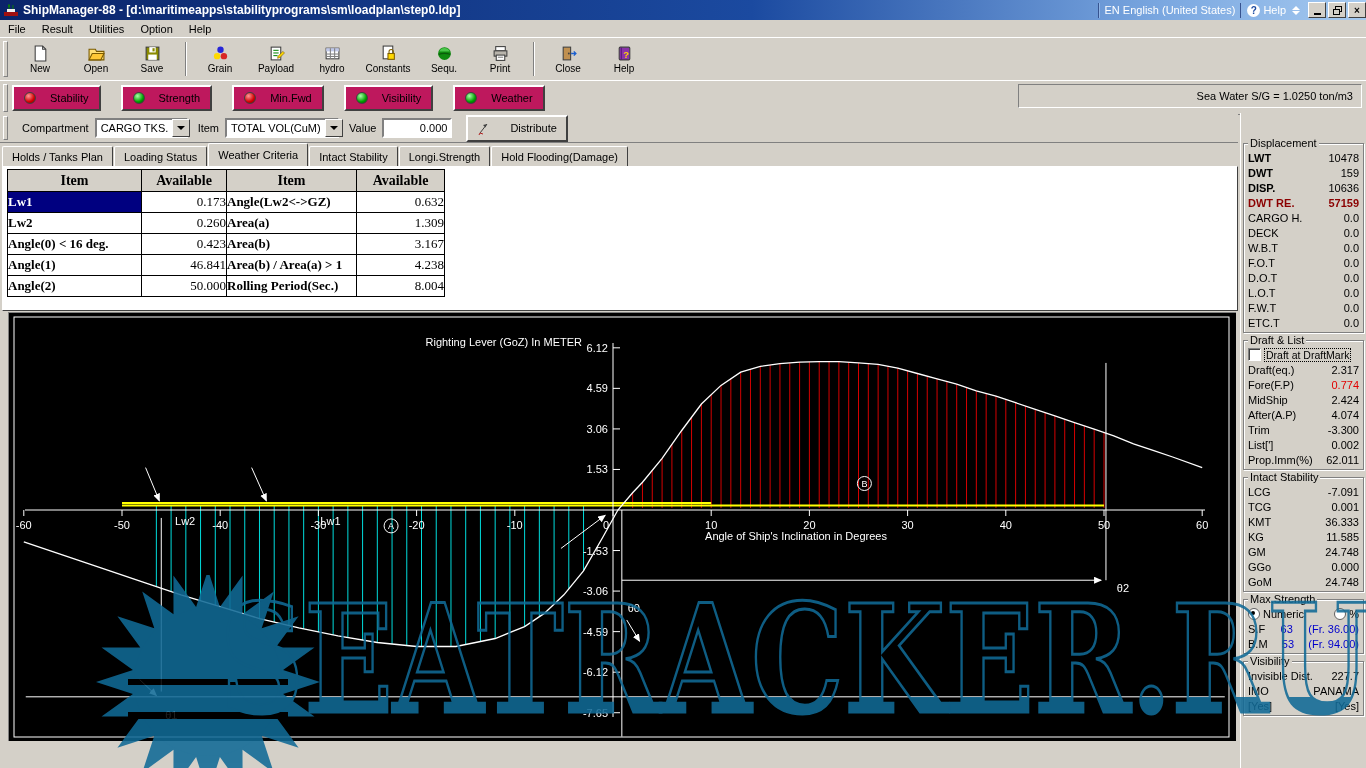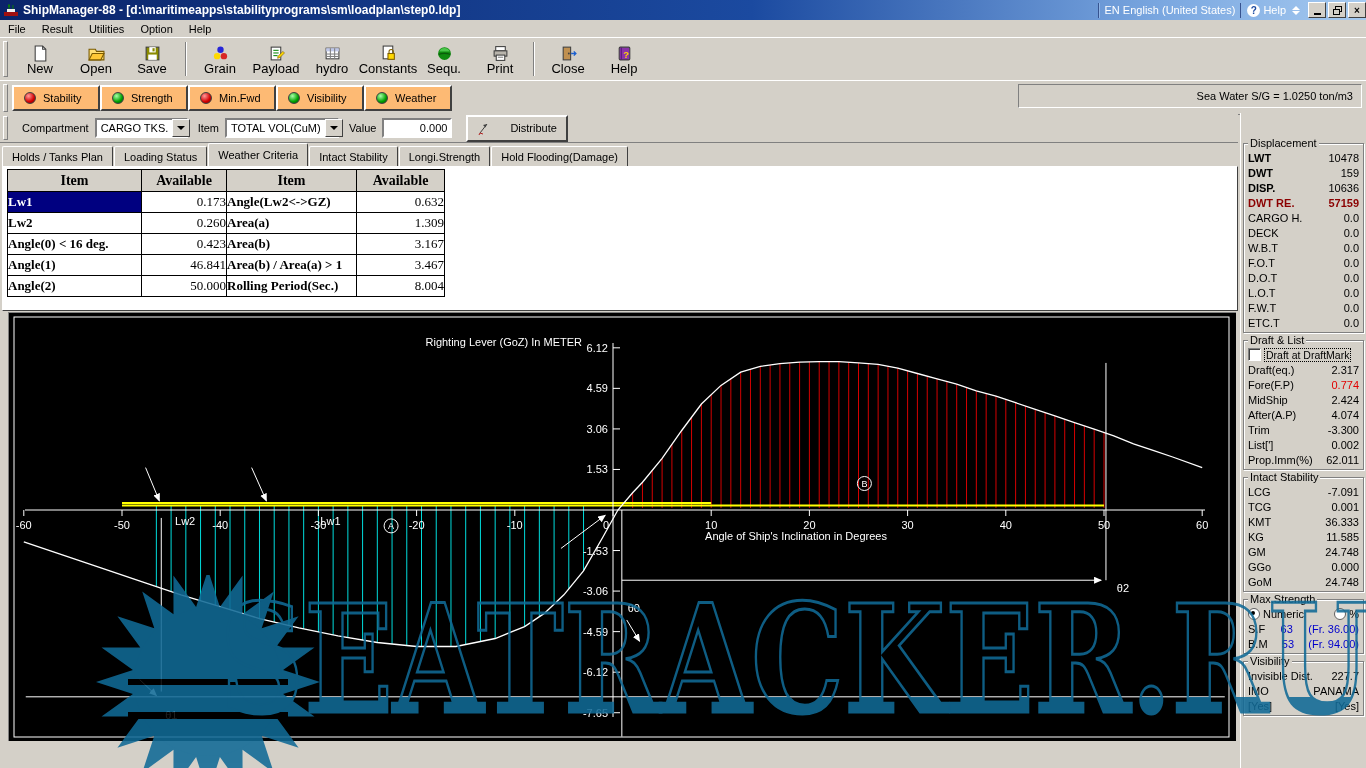--- a/index.html
+++ b/index.html
@@ -27,27 +27,27 @@
     display:flex;align-items:center;border-bottom:1px solid #aaa69c}
   .menuitem{padding:1px 8px;cursor:default}
   
   .toolbar{position:absolute;top:37px;left:0;width:1366px;height:42px;background:#d4d0c8;
     border-top:1px solid #fff;border-bottom:1px solid #808080;display:flex;align-items:center}
   .grip{width:3px;height:34px;border-left:1px solid #fff;border-top:1px solid #fff;
     border-right:1px solid #808080;border-bottom:1px solid #808080;margin:0 4px 0 3px}
   .tbtn{width:54px;height:38px;display:flex;flex-direction:column;align-items:center;justify-content:center;
     background:transparent;border:1px solid transparent;gap:1px}
   .tbtn svg{width:17px;height:17px}
-  .tbtn span{font-size:13px;line-height:11px}
+  .tbtn span{font-size:10px;line-height:11px}
   .tbsep{width:0;height:34px;border-left:1px solid #808080;border-right:1px solid #fff;margin:0 5px}
   
   .statusrow{position:absolute;top:80px;left:0;width:1366px;height:33px;background:#d4d0c8;
     border-top:1px solid #fff;border-bottom:1px solid #808080;display:flex;align-items:center}
-  .stbtn{height:26px;min-width:88px;background:#fdba74;border:2px solid;border-color:#fff #404040 #404040 #fff;
-    display:flex;align-items:center;gap:7px;padding:0 10px;margin-right:0;box-sizing:border-box}
+  .stbtn{height:26px;min-width:88px;background:#be185d;border:2px solid;border-color:#fff #404040 #404040 #fff;
+    display:flex;align-items:center;gap:14px;padding:0 10px;margin-right:20px;box-sizing:border-box}
   .led{width:10px;height:10px;border-radius:50%;border:1px solid #404040;flex:0 0 auto}
   .led.red{background:radial-gradient(circle at 35% 30%,#ff9a9a,#d40000 60%,#7a0000)}
   .led.green{background:radial-gradient(circle at 35% 30%,#a8ffa8,#00a000 60%,#005000)}
   .seawater{position:absolute;right:4px;top:3px;width:344px;height:24px;background:#d4d0c8;
     border:1px solid;border-color:#808080 #fff #fff #808080;display:flex;align-items:center;
     justify-content:flex-end;padding-right:8px;box-sizing:border-box}
   
   .paramrow{position:absolute;top:114px;left:0;width:1238px;height:28px;background:#d4d0c8;
     border-bottom:1px solid #808080;display:flex;align-items:center}
   .plabel{margin:0 6px 0 10px}
@@ -336,21 +336,21 @@
     <tr>
       <td class="c-item">Angle(0) &lt; 16 deg.</td>
       <td class="c-val">0.423</td>
       <td class="c-item2">Area(b)</td>
       <td class="c-val2">3.167</td>
     </tr>
     <tr>
       <td class="c-item">Angle(1)</td>
       <td class="c-val">46.841</td>
       <td class="c-item2">Area(b) / Area(a) &gt; 1</td>
-      <td class="c-val2">3.467</td>
+      <td class="c-val2">4.238</td>
     </tr>
     <tr>
       <td class="c-item">Angle(2)</td>
       <td class="c-val">50.000</td>
       <td class="c-item2">Rolling Period(Sec.)</td>
       <td class="c-val2">8.004</td>
     </tr>
   </tbody>
     </table>
 </div>

